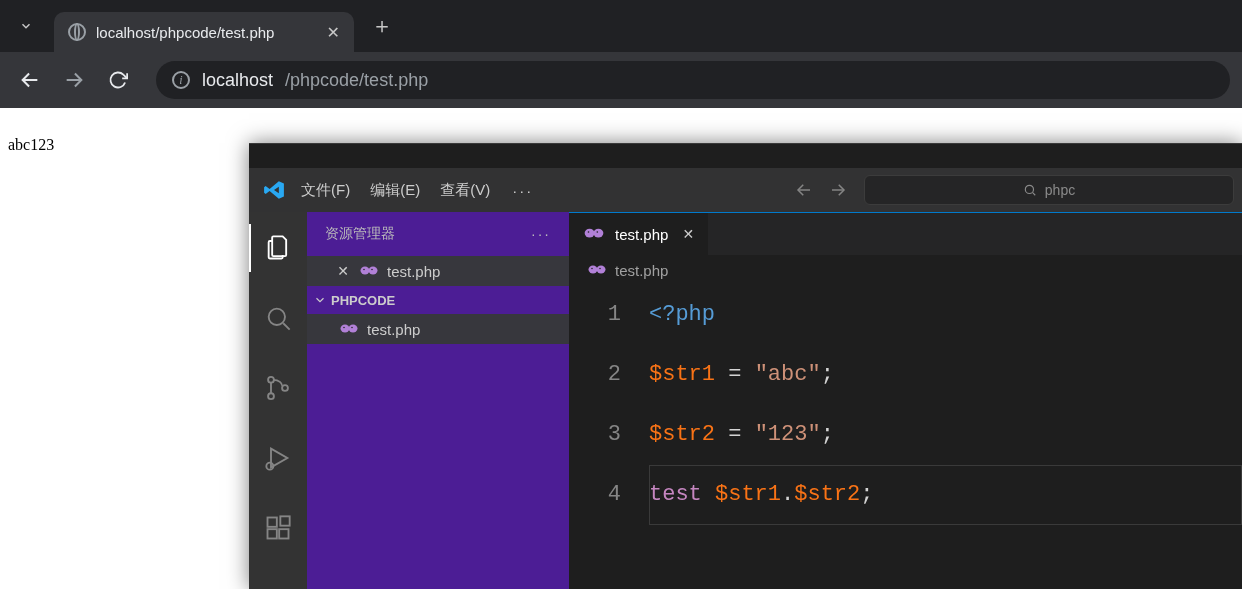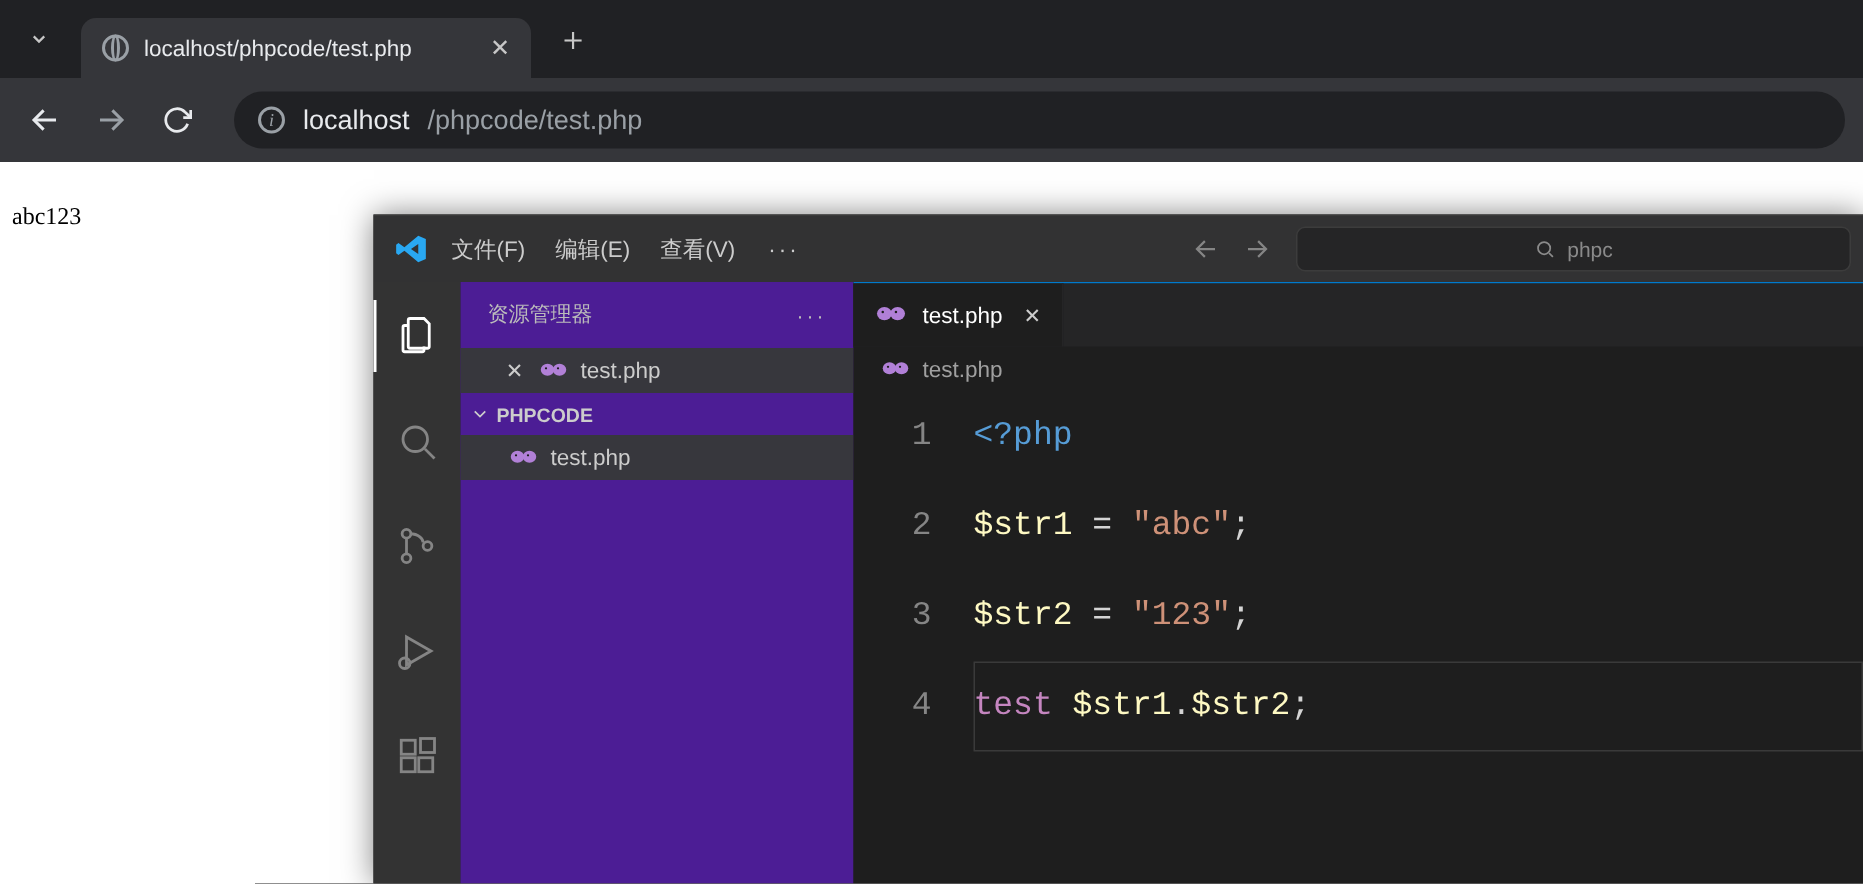--- a/index.html
+++ b/index.html
@@ -21,21 +21,21 @@
     .addr-bar { flex: 1; height: 38px; background: #202124; border-radius: 20px; display: flex; align-items: center; padding: 0 16px; gap: 12px; color: #e8eaed; font-size: 18px; margin-left: 12px; }
     .info-icon { width: 18px; height: 18px; border-radius: 50%; border: 2px solid #9aa0a6; display: flex; align-items: center; justify-content: center; color: #9aa0a6; font-size: 12px; font-family: Georgia, serif; font-style: italic; flex-shrink: 0; }
     .url-path { color: #9aa0a6; }
 
     
     .page-content { position: absolute; left: 0; top: 128px; color: #000; font-size: 16px; padding: 8px; font-family: "Times New Roman", serif; }
 
     
     .vscode { position: absolute; left: 249px; top: 143px; width: 993px; height: 446px; background: #1e1e1e; color: #ccc; display: flex; flex-direction: column; font-size: 15px; box-shadow: 0 0 20px rgba(0,0,0,0.5); border-top: 1px solid #3a3a3a; }
 
-    .vscode-titlebar { height: 44px; background: #323233; display: flex; align-items: center; gap: 0; padding: 0 8px; }
+    .vscode-titlebar { height: 44px; background: #323233; display: flex; align-items: center; gap: 0; padding: 0 8px; margin-top: 24px; }
     .vscode-logo { width: 34px; display: flex; align-items: center; justify-content: center; }
     .vscode-logo svg { width: 22px; height: 22px; }
     .menu-item { padding: 0 10px; height: 100%; display: flex; align-items: center; color: #cccccc; font-size: 15px; cursor: pointer; white-space: nowrap; }
     .menu-more { padding: 0 12px; letter-spacing: 2px; }
     .title-nav { display: flex; align-items: center; gap: 6px; margin-left: auto; padding: 0 12px; }
     .title-nav-btn { width: 28px; height: 28px; display: flex; align-items: center; justify-content: center; color: #858585; cursor: pointer; }
     .title-search { flex: 0 0 370px; height: 30px; background: #252526; border: 1px solid #3c3c3c; border-radius: 6px; display: flex; align-items: center; justify-content: center; color: #8a8a8a; font-size: 14px; gap: 8px; }
 
     .vscode-body { flex: 1; display: flex; min-height: 0; }
 
@@ -63,21 +63,21 @@
     .editor-tab-close { color: #cccccc; font-size: 14px; cursor: pointer; margin-left: 4px; }
     .breadcrumb { height: 30px; display: flex; align-items: center; padding: 0 18px; gap: 8px; color: #a0a0a0; font-size: 15px; }
     .breadcrumb .php-icon svg { width: 20px; height: 14px; }
 
     .code-area { flex: 1; display: flex; font-family: Consolas, "Courier New", monospace; font-size: 22px; line-height: 60px; }
     .gutter { width: 80px; text-align: right; color: #858585; padding-right: 28px; user-select: none; }
     .gutter div { height: 60px; }
     .code-lines { flex: 1; position: relative; }
     .code-line { height: 60px; white-space: pre; }
     .tok-tag    { color: #569cd6; }
-    .tok-var    { color: #fef9c3; }
+    .tok-var    { color: #f97316; }
     .tok-op     { color: #d4d4d4; }
     .tok-str    { color: #ce9178; }
     .tok-kw     { color: #c586c0; }
     .tok-punc   { color: #d4d4d4; }
     .cursor-line-hl { position: absolute; left: 0; right: 0; top: 180px; height: 60px; border: 1px solid #3a3a3a; box-sizing: border-box; pointer-events: none; }
 
     .elephant { fill: #b180d7; }
   </style>
 </head>
 <body>

